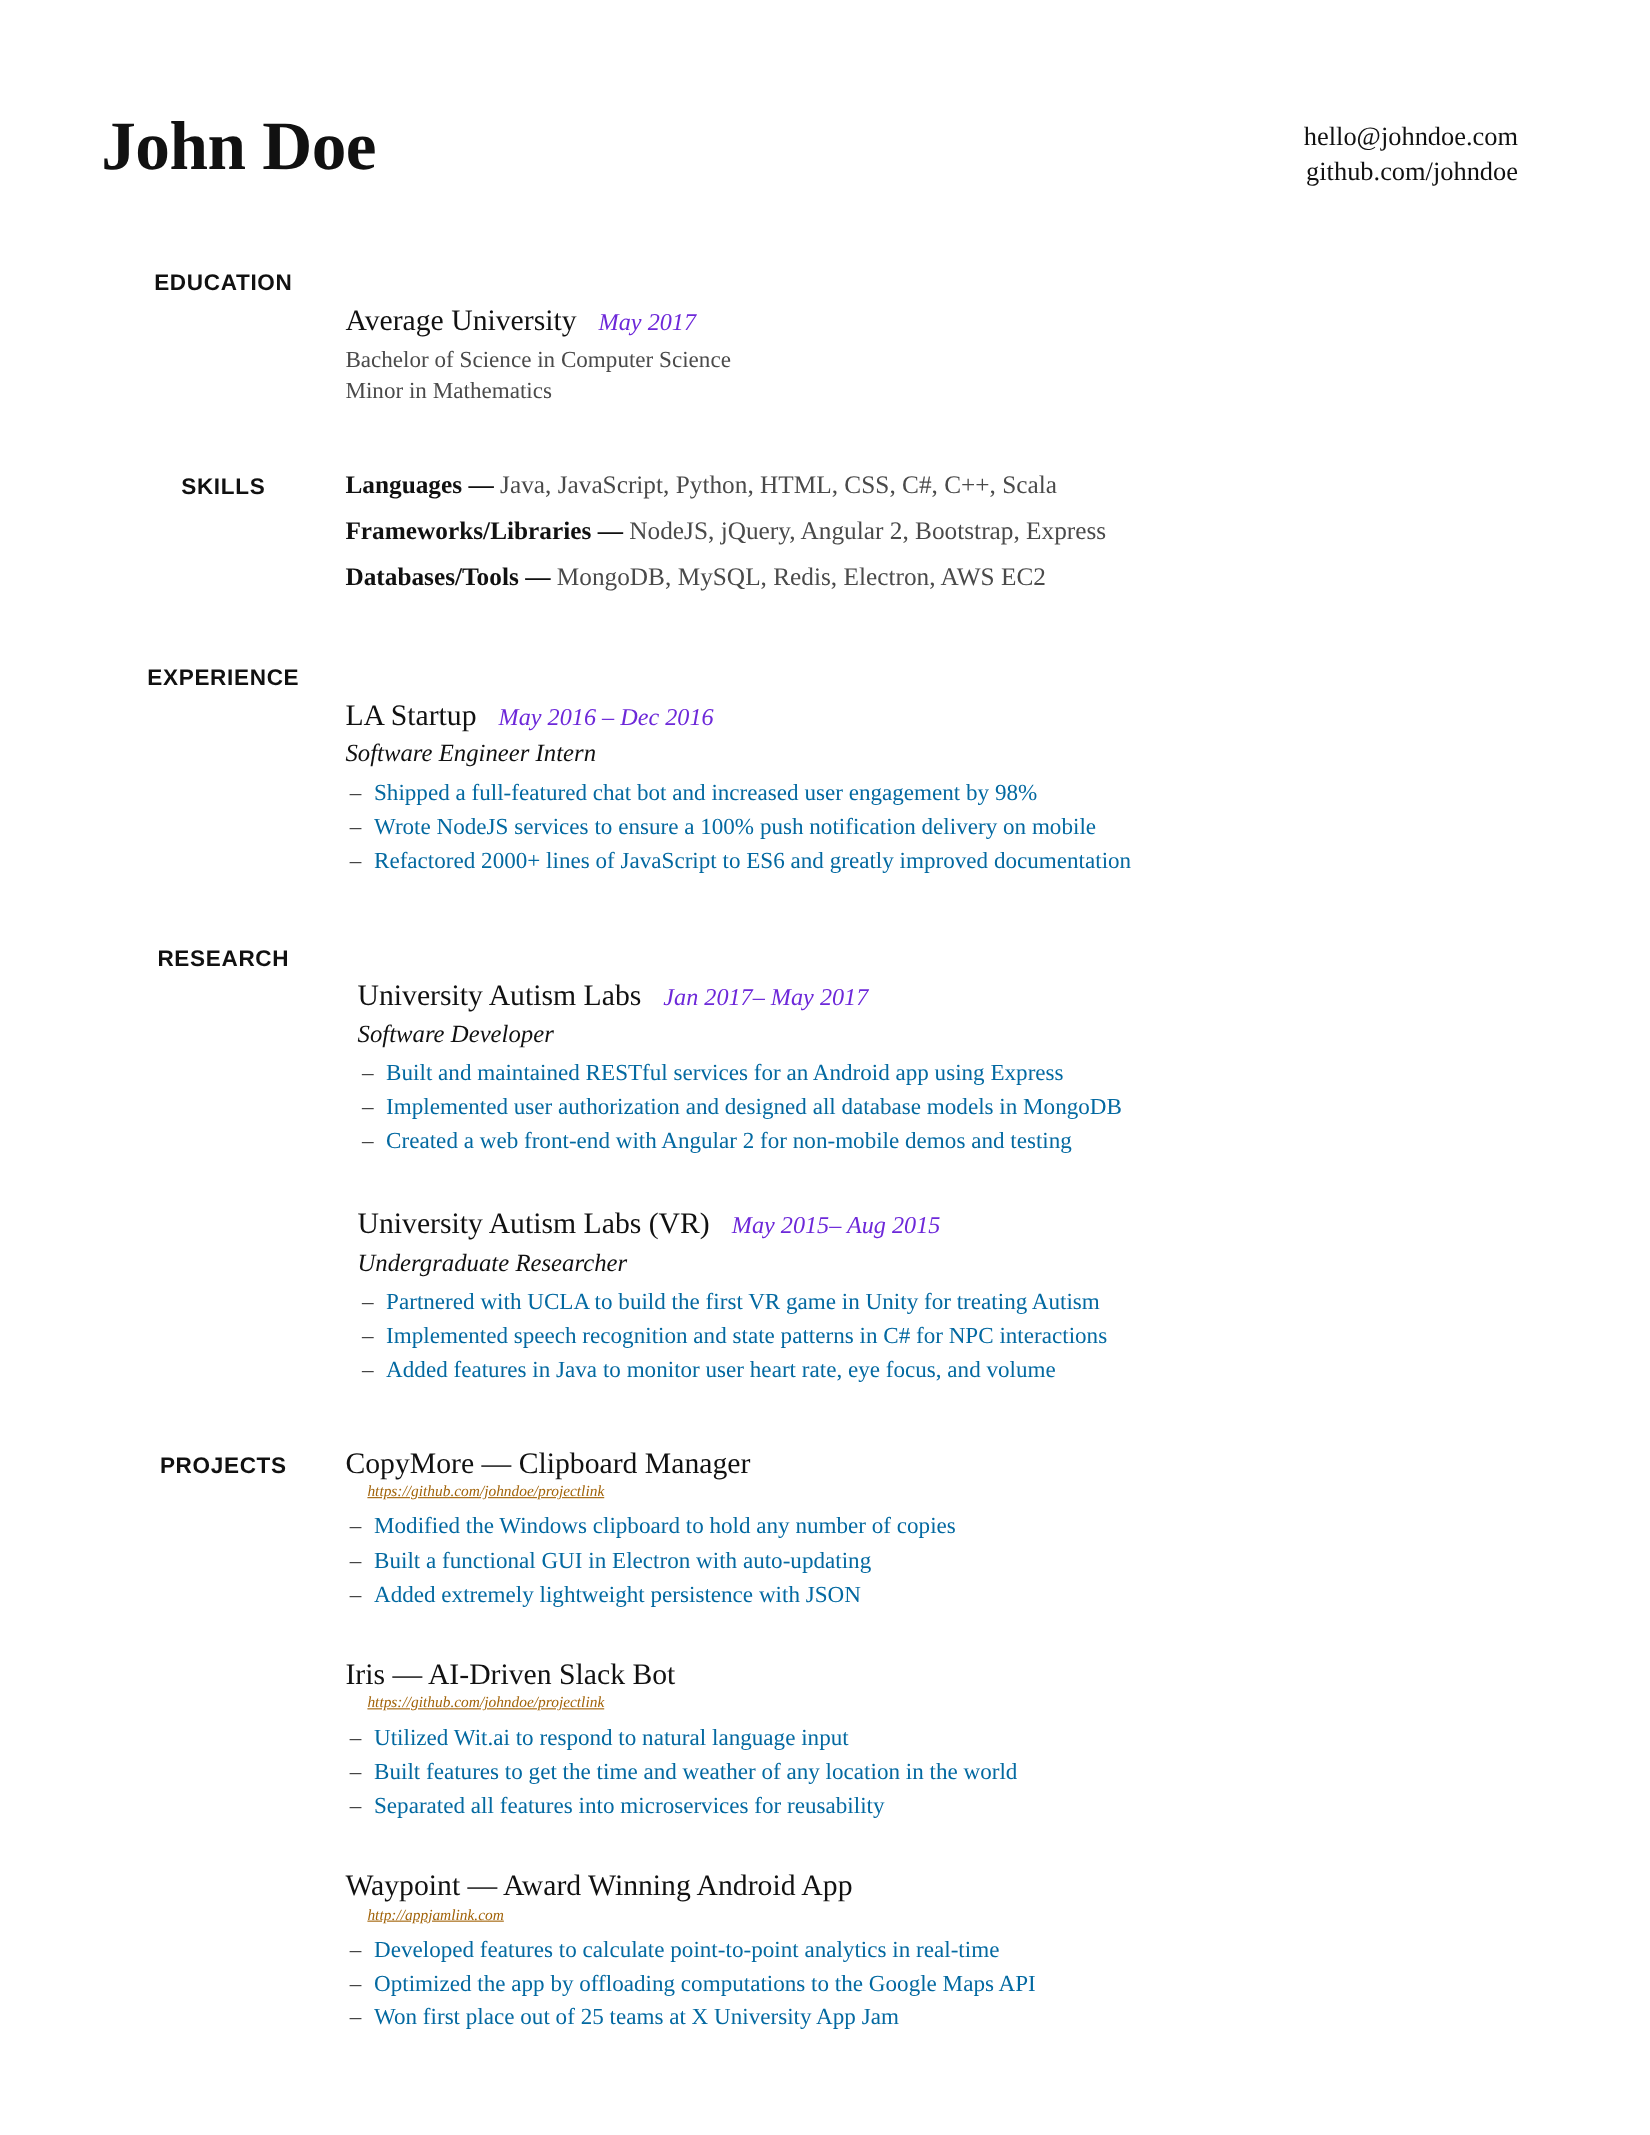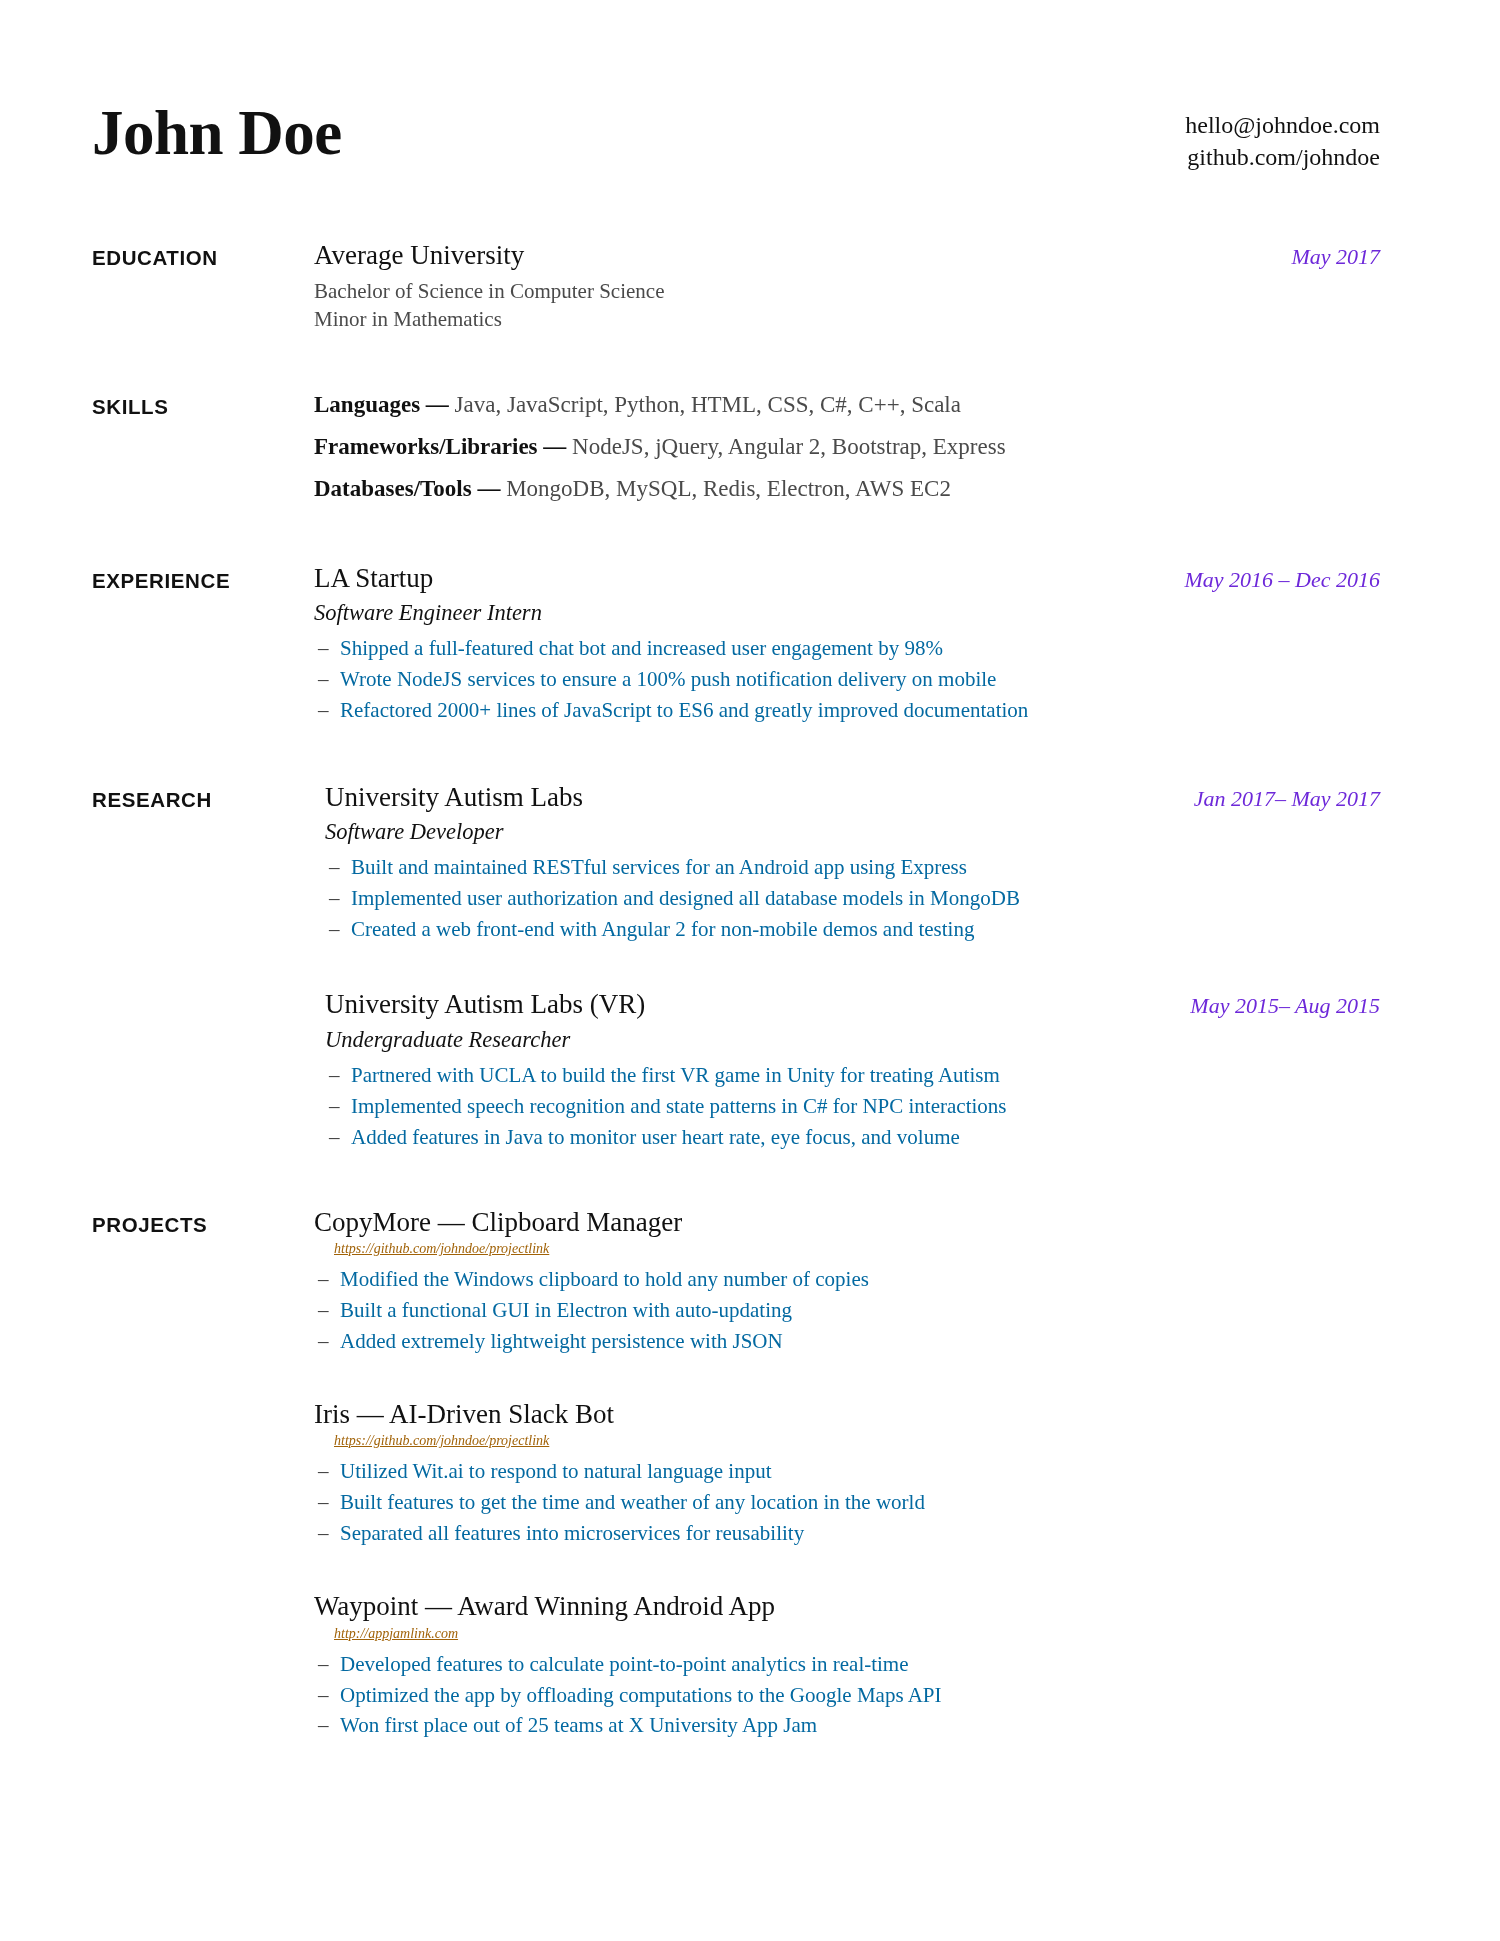--- a/index.html
+++ b/index.html
@@ -56,33 +56,34 @@
   }
   .section-label {
     width: 222px;
     flex: 0 0 222px;
     font-family: "Liberation Sans", sans-serif;
     font-size: 20.5px;
     font-weight: bold;
     letter-spacing: 0.6px;
     color: #111111;
     padding-top: 7px;
+    text-align: center;
   }
   .section-body {
     flex: 1 1 auto;
     min-width: 0;
   }
 
   .entry { margin-bottom: 34px; }
   .entry:last-child { margin-bottom: 0; }
 
   .entry-head {
     display: flex;
     align-items: baseline;
-    justify-content: space-between;
+    margin-top: 36px;
   }
   .entry-title {
     font-size: 27px;
     line-height: 1.2;
     color: #111111;
   }
   .entry-date {
     font-size: 22px;
     font-style: italic;
     color: #6d28d9;

